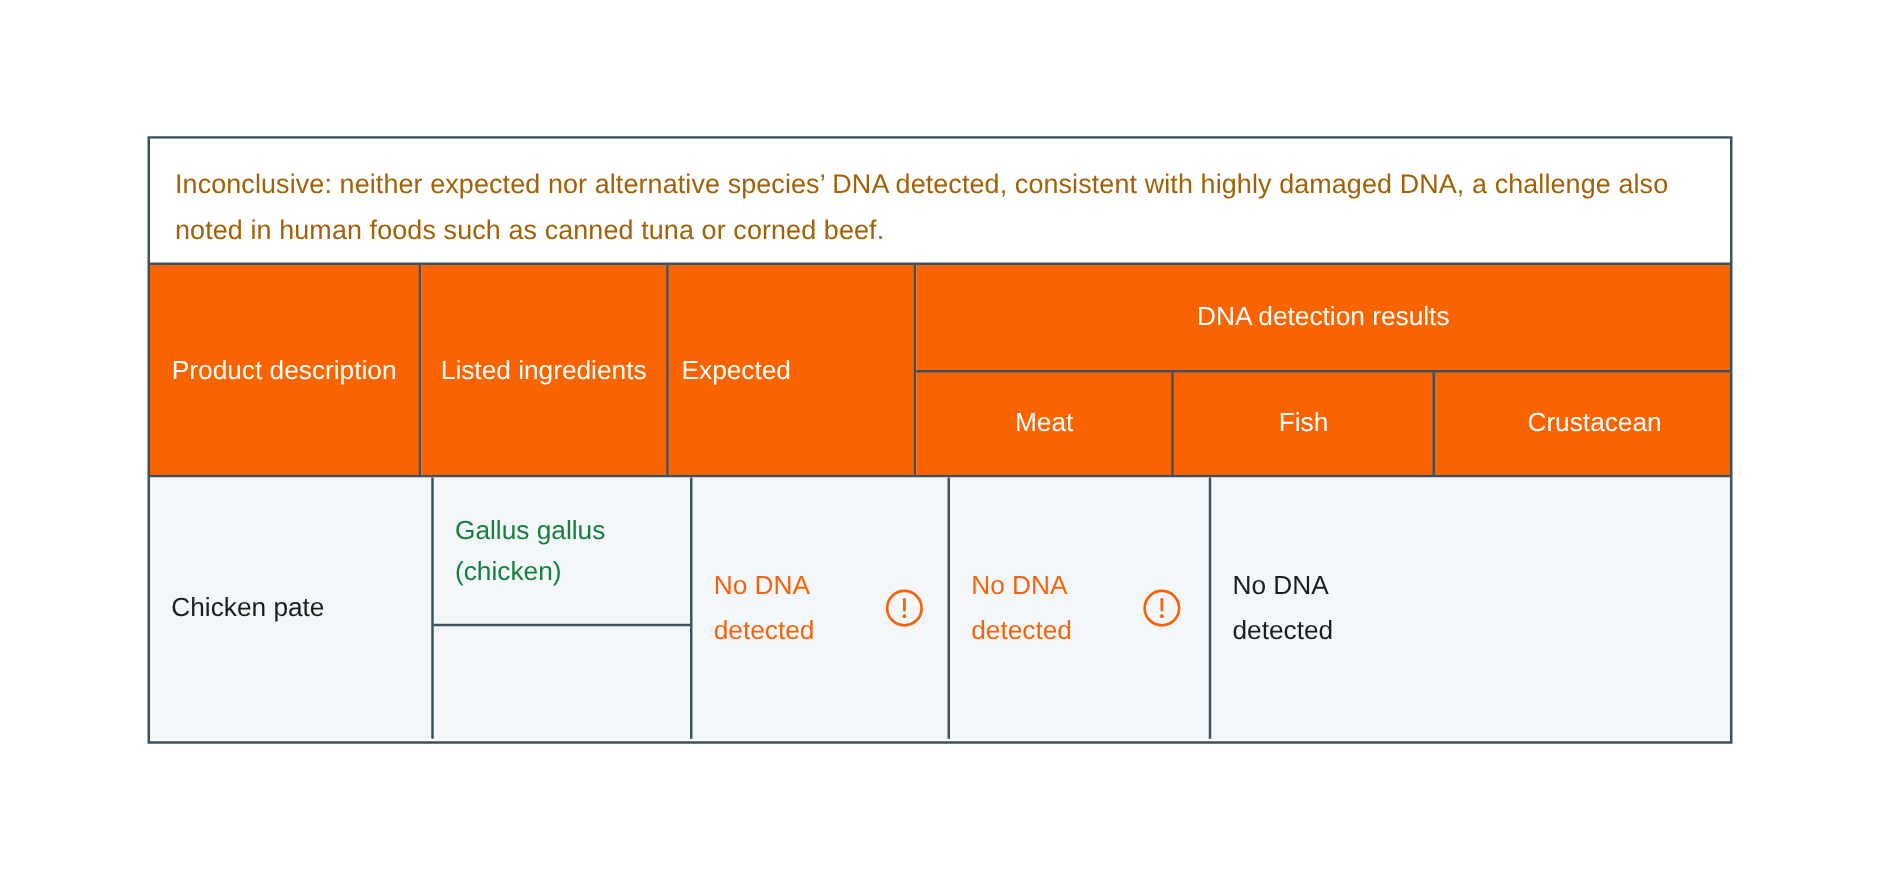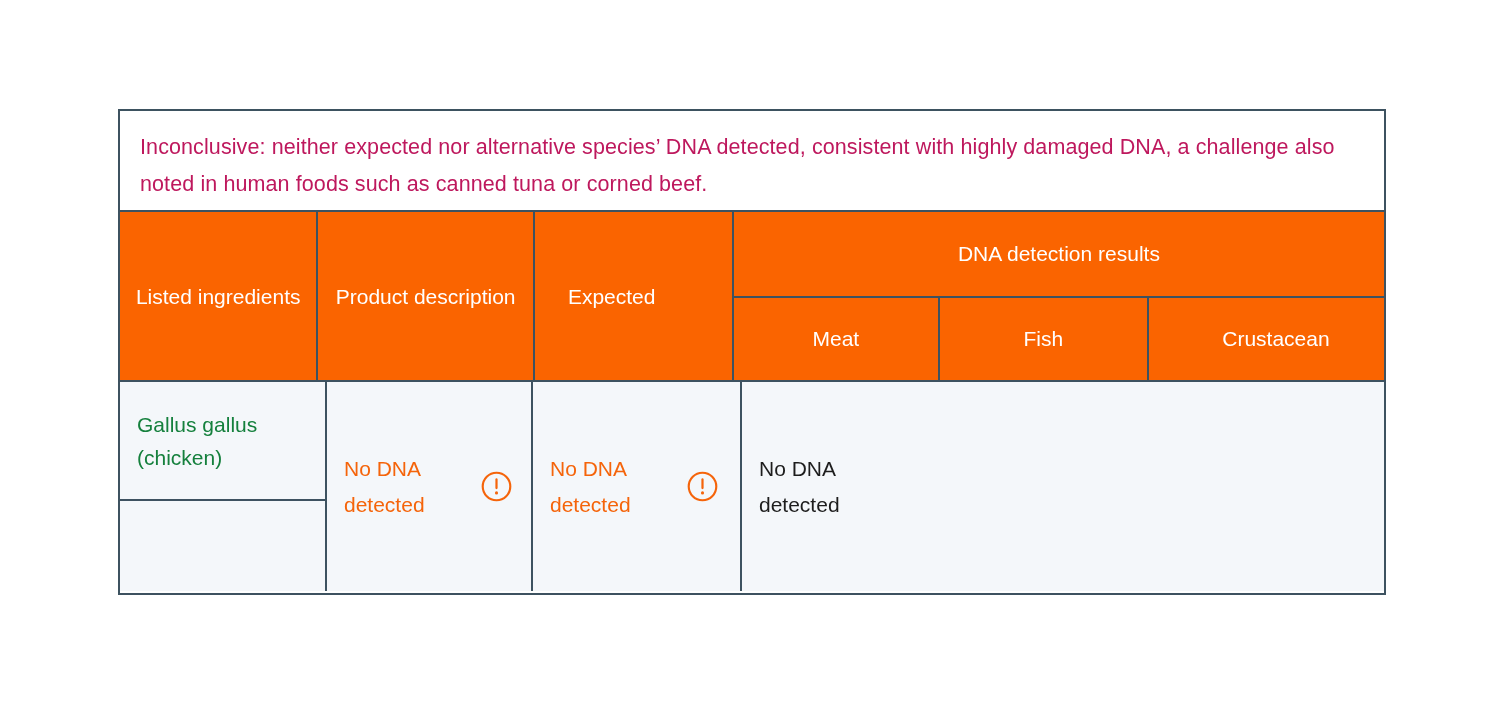--- a/index.html
+++ b/index.html
@@ -37,21 +37,21 @@
   .banner {
     box-sizing: border-box;
     height: 101px;
     background: #ffffff;
     padding: 18px 22px 0 20px;
     border-bottom: 2px solid #3d5260;
   }
   .banner-text {
     font-size: 21.5px;
     line-height: 37px;
-    color: #be185d;
+    color: #a16207;
     letter-spacing: 0.1px;
   }
 
   
   .head {
     display: flex;
     height: 170px;
     box-sizing: border-box;
     border-bottom: 2px solid #3d5260;
   }
@@ -63,21 +63,21 @@
     align-items: center;
     justify-content: center;
     text-align: center;
     color: #ffffff;
     font-size: 21px;
     line-height: 31px;
   }
   .head-cell.left-align {
     justify-content: flex-start;
     text-align: left;
-    padding-left: 33px;
+    padding-left: 10px;
   }
   .col-product      { width: 227px; }
   .col-ingredients  { width: 208px; }
   .col-expected     { width: 207px; }
 
   .group {
     width: 682px;
     box-sizing: border-box;
     display: flex;
     flex-direction: column;
@@ -197,38 +197,39 @@
 <div id="canvas">
 
   <div class="table-wrap">
 
     <div class="banner">
       <div class="banner-text">Inconclusive: neither expected nor alternative species’ DNA detected, consistent with highly damaged DNA, a challenge also noted in human foods such as canned tuna or corned beef.</div>
     </div>
 
     <div class="head">
 
+      <div class="head-cell col-product">Product description</div>
+
       <div class="head-cell col-ingredients">Listed ingredients</div>
-
-      <div class="head-cell col-product">Product description</div>
 
       <div class="head-cell col-expected left-align">Expected</div>
 
       <div class="group">
         <div class="group-title">DNA detection results</div>
         <div class="group-subs">
           <div class="sub-cell sub-meat">Meat</div>
           <div class="sub-cell sub-fish">Fish</div>
           <div class="sub-cell sub-crustacean">Crustacean</div>
         </div>
       </div>
     </div>
 
     <div class="body-row">
 
+      <div class="body-cell w-product">Chicken pate</div>
 
 
       <div class="cell-expected">
         <div class="expected-part expected-top">Gallus gallus (chicken)</div>
       </div>
 
       <div class="cell-result w-meat">
         <div class="result-inner">
           <span class="result-text alert">No DNA detected</span>
           <svg class="warn-icon" viewBox="0 0 34 34">

